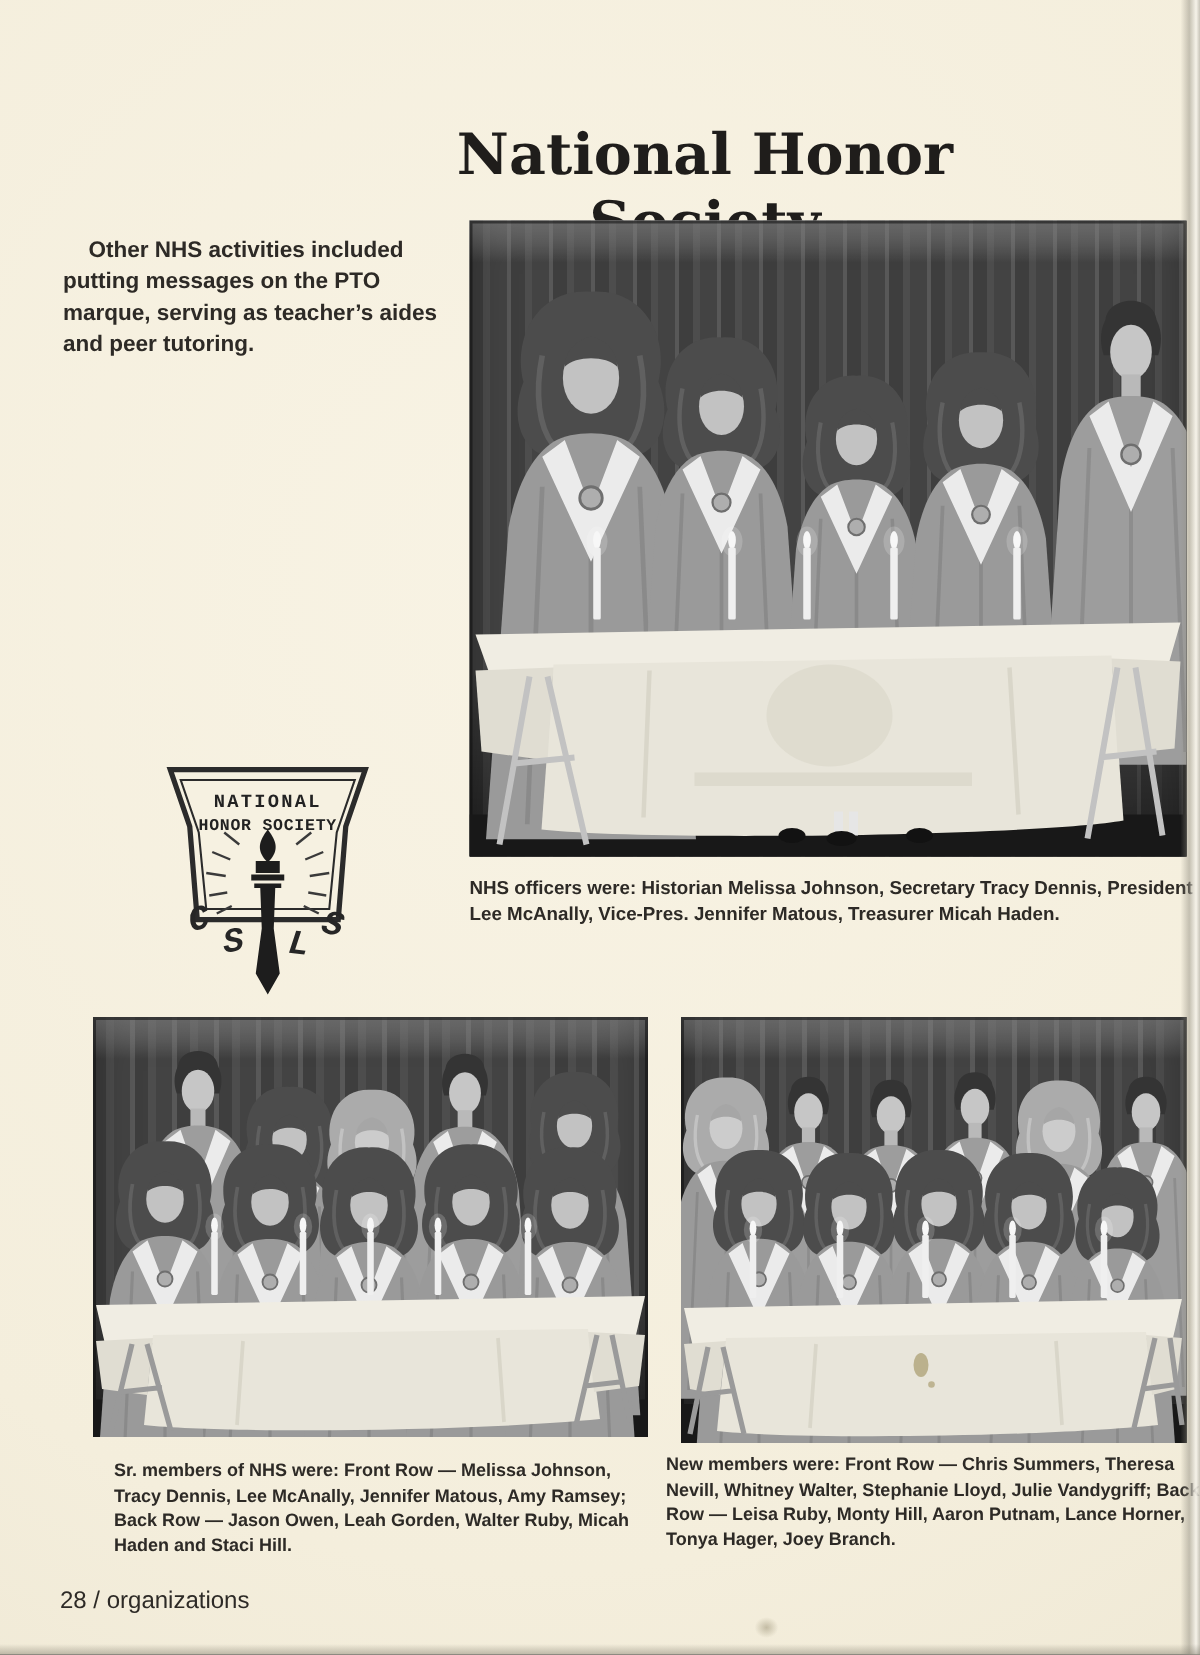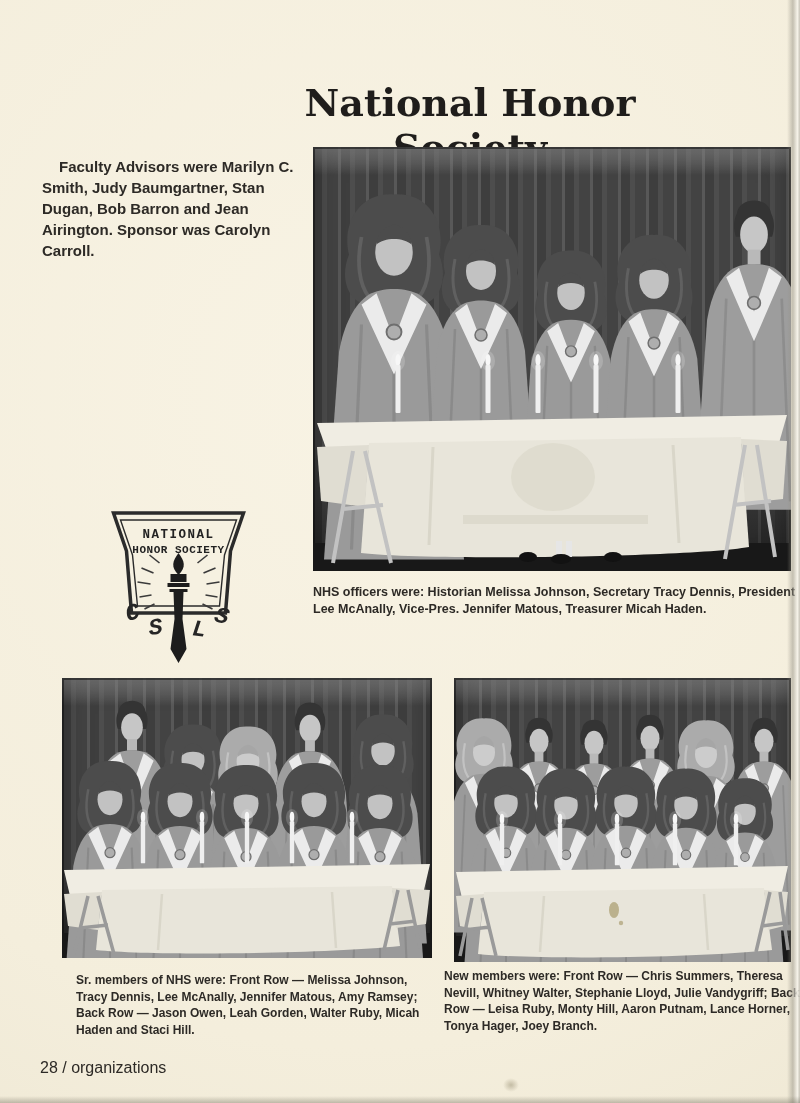--- a/index.html
+++ b/index.html
@@ -74,21 +74,21 @@
       <rect x="5.5" y="14" width="5" height="48" rx="1" fill="#efefef"></rect>
     </symbol>
   </defs>
 </svg>
 
 <div class="page">
 
   <h1 class="title">National Honor Society</h1>
 
   <div class="article">
-    <p>Faculty Advisors were Marilyn C. Smith, Judy Baumgartner, Stan Dugan, Bob Barron and Jean Airington. Sponsor was Carolyn Carroll.</p>
+    <p>Other NHS activities included putting messages on the PTO marque, serving as teacher’s aides and peer tutoring.</p>
   </div>
 
   <div class="photo photo-top" role="img" aria-label="Five NHS officers in choir robes with white stoles standing behind a candle-lit table draped in white cloth">
     <svg viewBox="0 0 478 424">
       <rect x="0" y="396" width="478" height="28" fill="#181818"></rect>
       <use href="#figF" x="6" y="40" width="150" height="375"></use>
       <use href="#figF" x="108" y="72" width="120" height="300"></use>
       <use href="#figF" x="203" y="98" width="110" height="275"></use>
       <use href="#figF" x="282" y="82" width="118" height="295"></use>
       <use href="#figM" x="377" y="40" width="128" height="330"></use>

